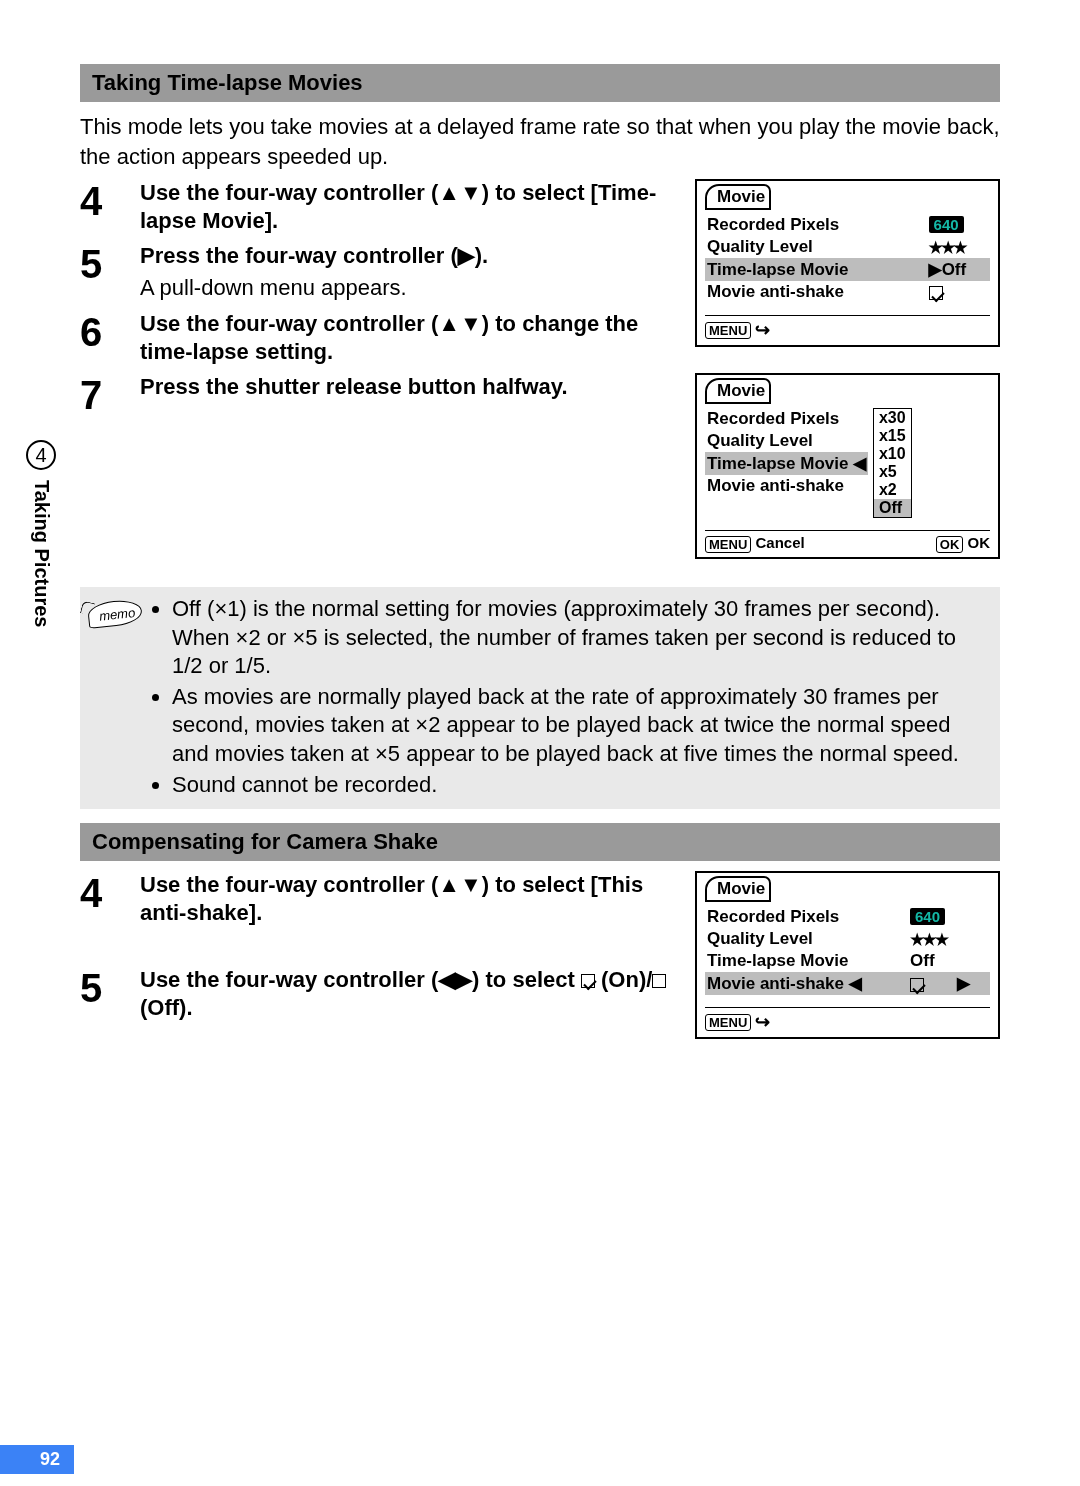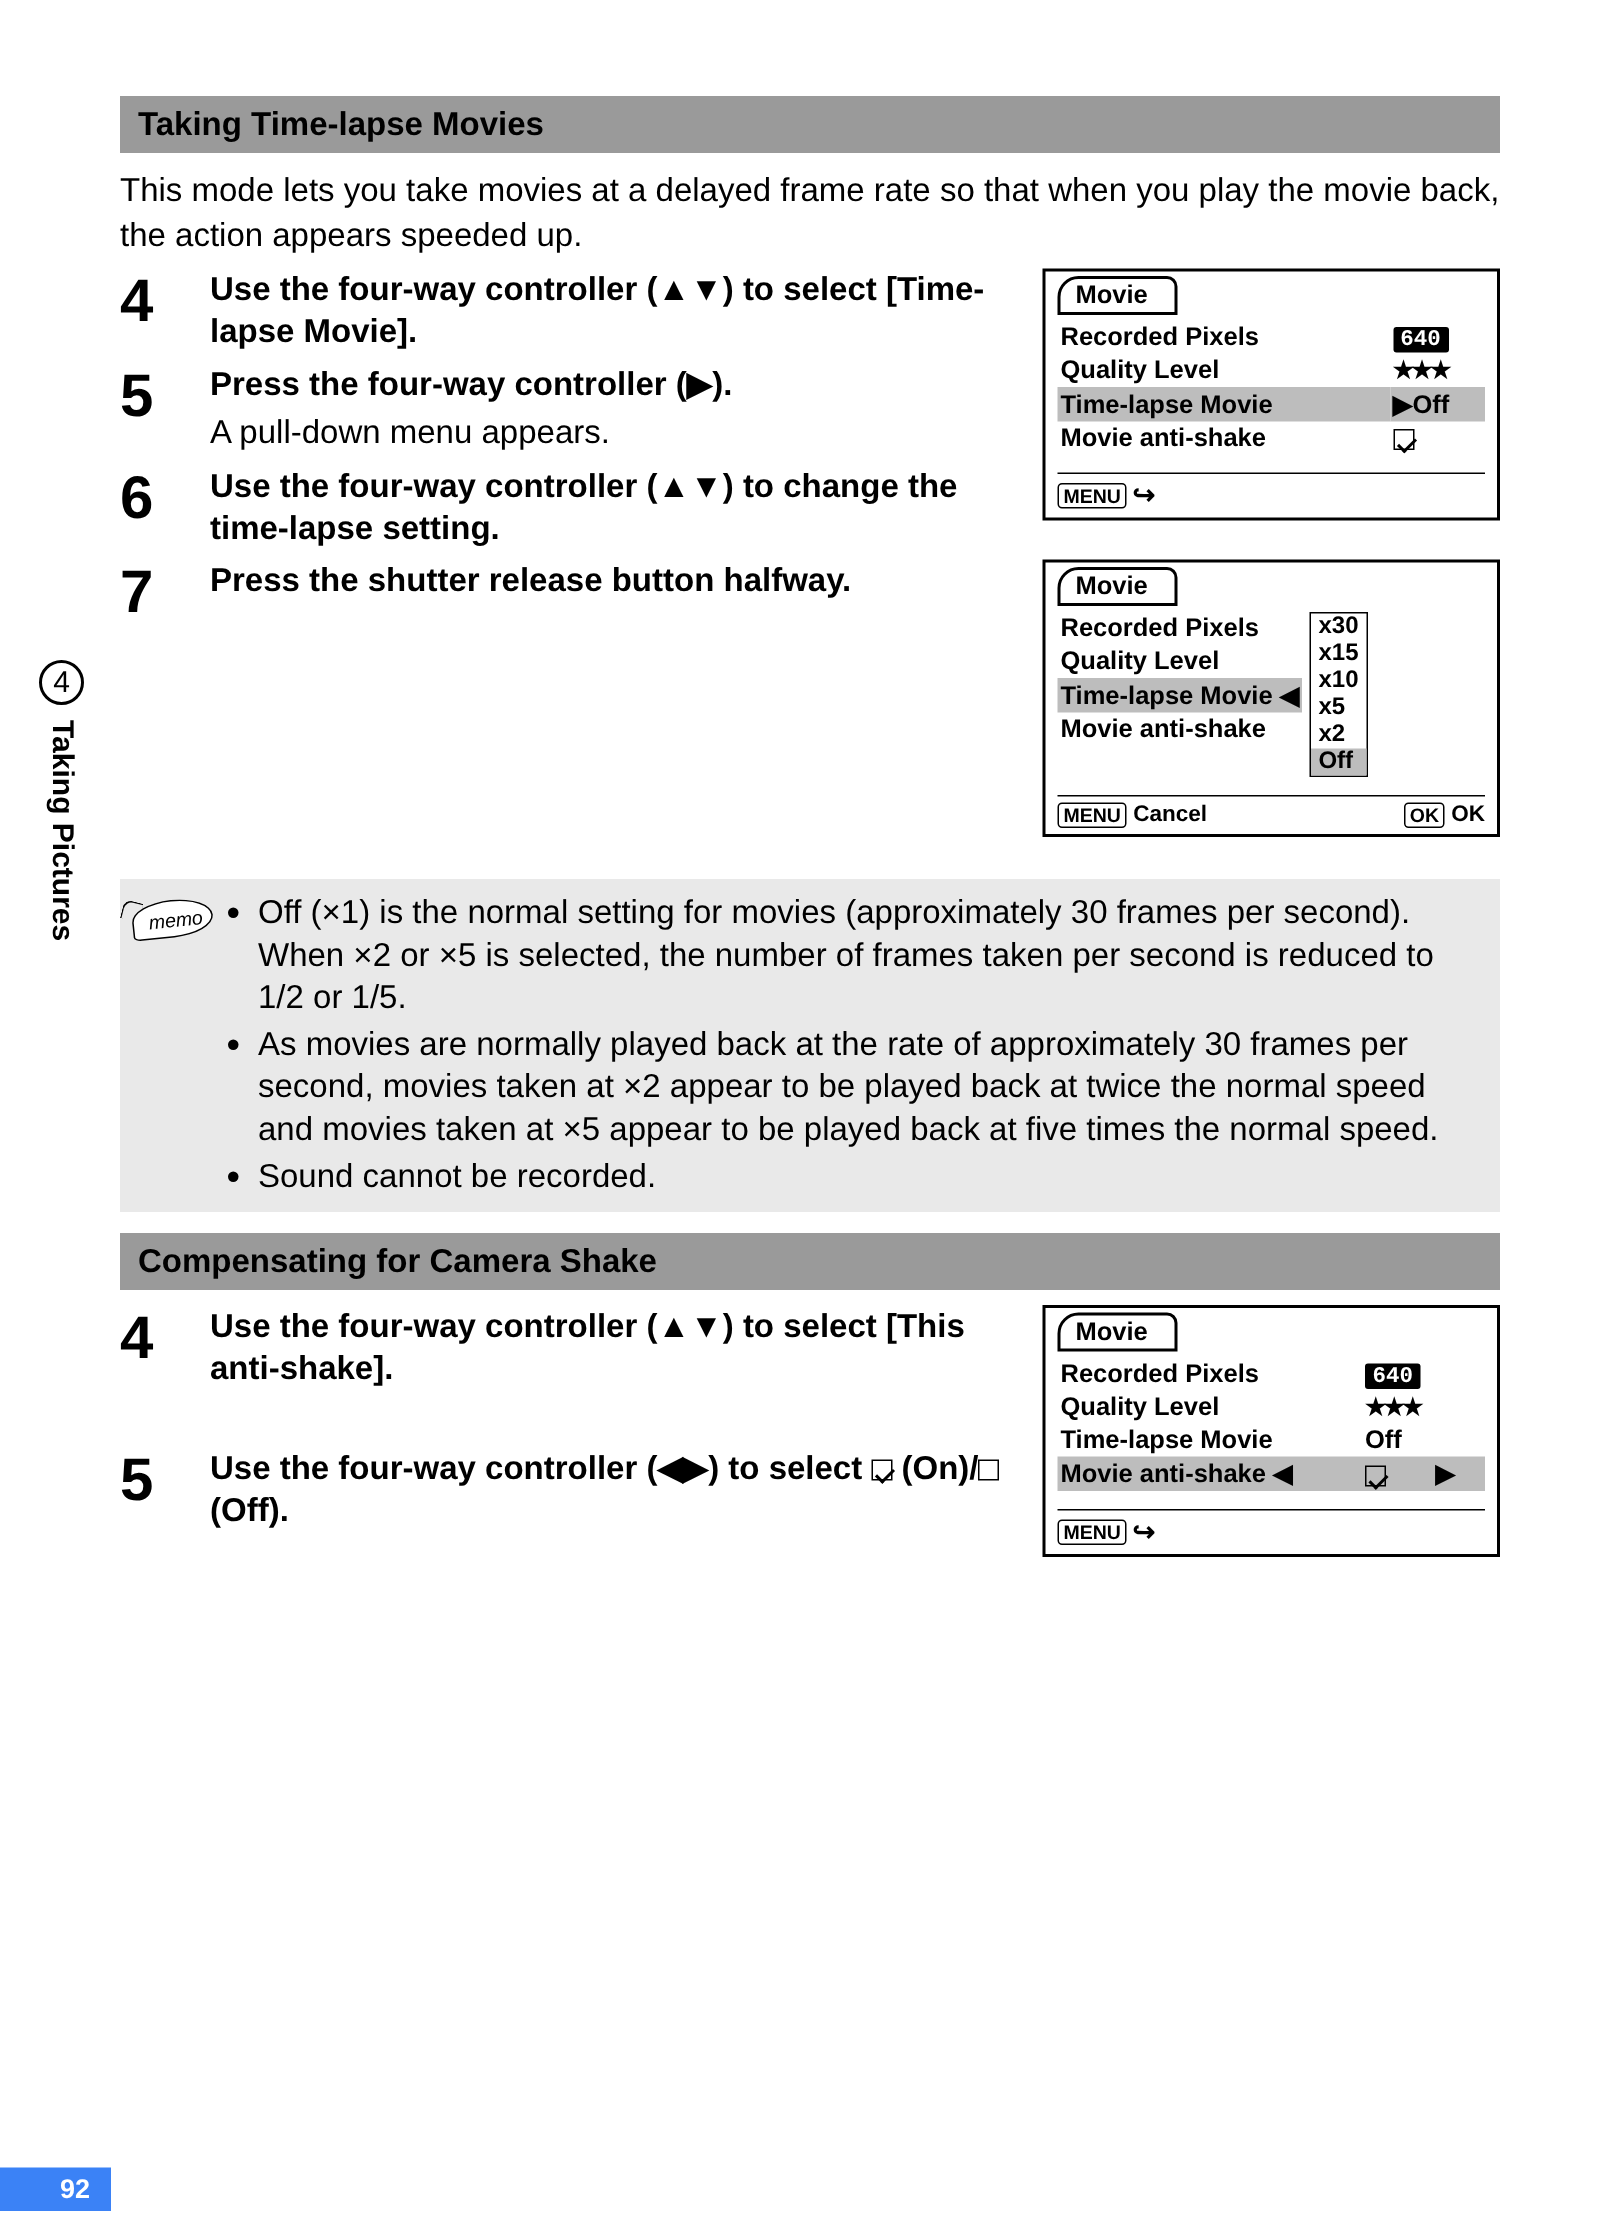--- a/index.html
+++ b/index.html
@@ -63,42 +63,41 @@
     padding: 6px 8px 4px 8px;
     font-size: 17px;
     font-weight: bold;
     position: relative;
   }
   .screen-tab {
     display: inline-block;
     border: 2px solid #000;
     border-top-left-radius: 14px;
     border-top-right-radius: 7px;
-    padding: 1px 18px 1px 10px;
+    padding: 1px 4px 1px 10px;
     margin-top: -4px;
     margin-bottom: 4px;
     font-weight: bold;
   }
   .screen-table {
     width: 100%;
     border-collapse: collapse;
   }
   .screen-table td {
     padding: 1px 2px;
     vertical-align: middle;
   }
   .hl-row td { background: #bdbdbd; }
   .val-640 {
     background: #000;
-    color: #ffffff;
+    color: #14b8a6;
     padding: 0 5px;
     font-size: 15px;
     border-radius: 2px;
     display: inline-block;
-    font-family: Liberation Mono, monospace;
   }
   .stars { letter-spacing: -2px; font-size: 16px; }
   .menu-row {
     margin-top: 12px;
     border-top: 1px solid #000;
     padding-top: 3px;
     font-size: 15px;
   }
   .menu-key {
     border: 1.5px solid #000;

